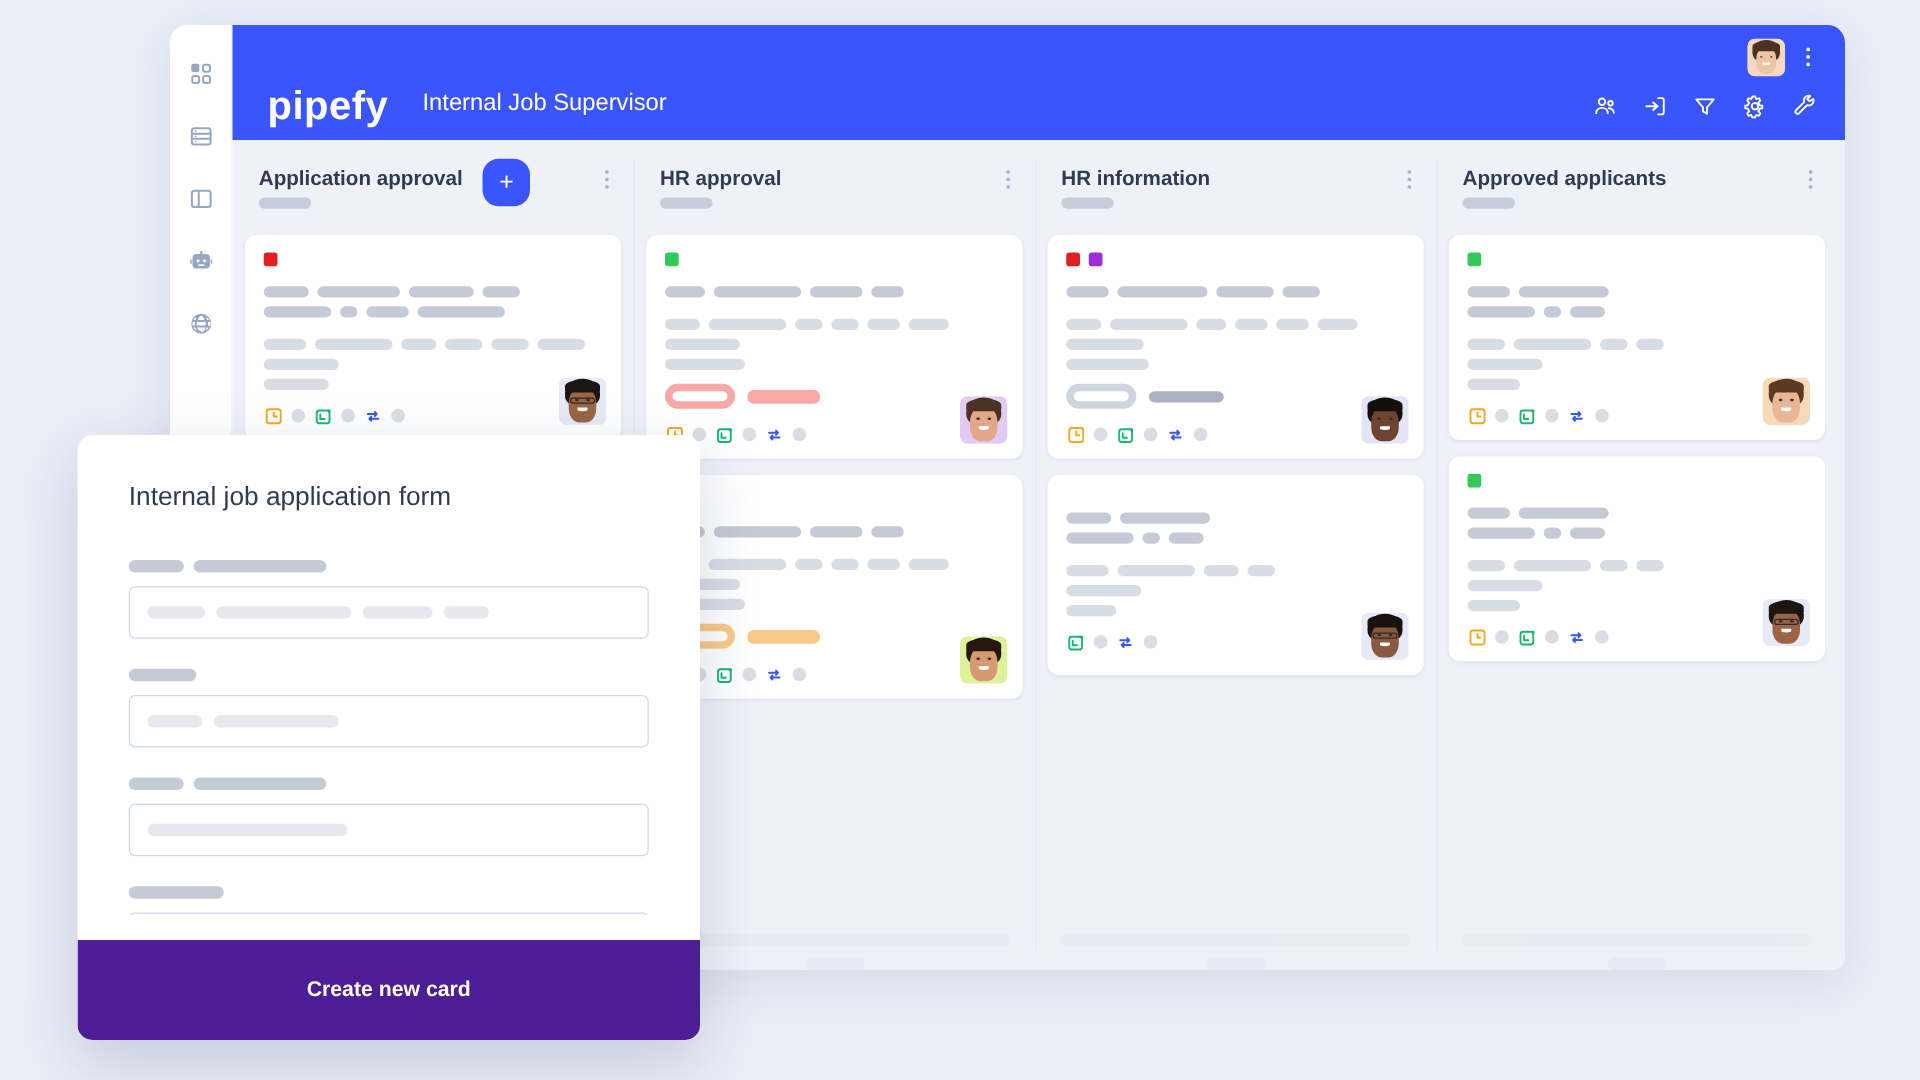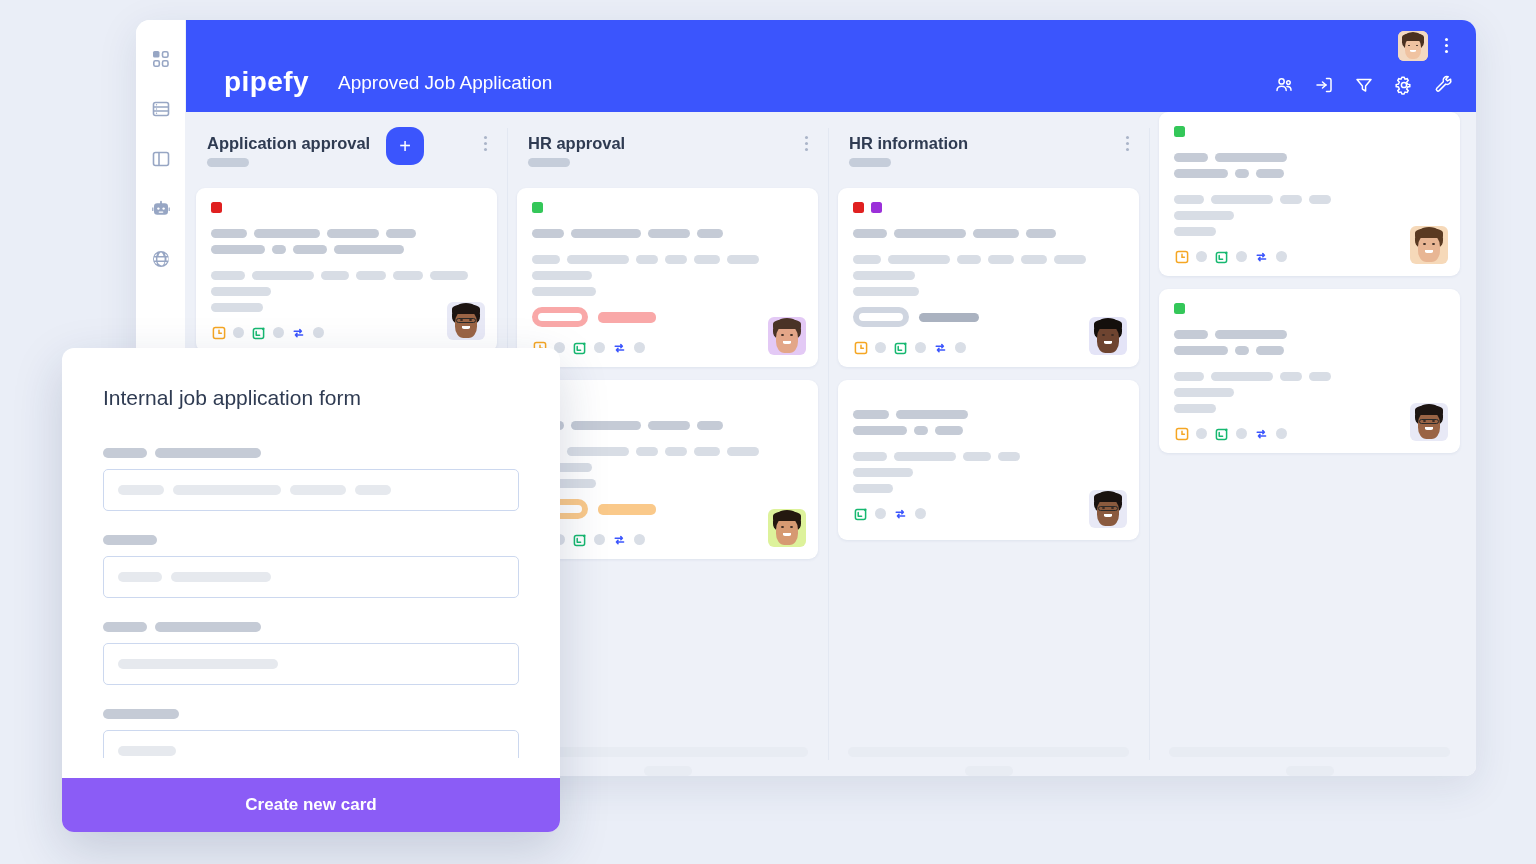--- a/index.html
+++ b/index.html
@@ -48,25 +48,24 @@
   .topbar {
     height: 92px;
     background: #3b55fd;
     position: relative;
     flex: none;
     padding: 0 26px 0 28px;
   }
   .logo {
     position: absolute;
     left: 28px; top: 48px;
-    font-size: 28px; font-weight: 700;
+    font-size: 32px; font-weight: 700;
     color: #fff; letter-spacing: .4px;
     line-height: 1;
     text-transform: lowercase;
-    margin-left: 10px;
   }
   .board-title {
     position: absolute;
     left: 152px; top: 53px;
     color: #fff;
     font-size: 19px;
     font-weight: 400;
     line-height: 1;
   }
   .avatar-top {
@@ -244,22 +243,22 @@
   .field-input {
     height: 42px;
     border: 1px solid #ccd8ef;
     border-radius: 5px;
     display: flex; align-items: center; gap: 9px;
     padding: 0 14px;
   }
   .field-input .sk { background: #e6e9ee; height: 10px; }
 
   .modal-cta {
-    height: 54px;
-    background: #8b5cf6;
+    height: 80px;
+    background: #4c1d95;
     color: #fff;
     border: none;
     font-size: 17px; font-weight: 700;
     cursor: pointer;
     flex: none;
     font-family: inherit;
   }
 
   
   .face { width: 100%; height: 100%; position: relative; }
@@ -313,21 +312,21 @@
       <svg width="20" height="20" viewBox="0 0 20 20" fill="currentColor">
           <path d="M10 2a8 8 0 100 16 8 8 0 000-16zm0 1.6c1 0 2 1.3 2.5 3.4h-5C8 4.9 9 3.6 10 3.6zM6.2 4.6A10 10 0 005.3 7H3.6a6.5 6.5 0 012.6-2.4zM3.1 8.6h1.9a15 15 0 000 2.8H3.1a6.4 6.4 0 010-2.8zm.5 4.4h1.7c.2.9.5 1.7.9 2.4A6.5 6.5 0 013.6 13zm3 0h6.8c-.5 2.1-1.5 3.4-2.5 3.4S7.1 15.1 6.6 13zm-.1-1.6a13 13 0 010-2.8h7a13 13 0 010 2.8zm8.4 1.6H16a6.5 6.5 0 01-2.6 2.4c.4-.7.7-1.5.9-2.4zm.5-1.6a15 15 0 000-2.8h1.9a6.4 6.4 0 010 2.8zM16.4 7h-1.7a10 10 0 00-.9-2.4A6.5 6.5 0 0116.4 7z"></path>
         </svg>
     </div>
   </nav>
 
   <div class="main">
 
     <header class="topbar">
       <div class="logo">pipefy</div>
-      <div class="board-title">Approved Job Application</div>
+      <div class="board-title">Internal Job Supervisor</div>
 
       <div class="avatar-top">
         <div class="face">
           <div class="bg" style="background:#f3d9c1"></div>
           <div class="hair" style="background:#4a3120"></div>
           <div class="skin" style="background:#f0c3a1"></div>
           <div class="hairfront" style="background:#4a3120"></div>
           <div class="eye l"></div>
             <div class="eye r"></div>
           <div class="mouth"></div>
@@ -745,20 +744,29 @@
             </div>
           </article>
         </div>
         <div class="col-foot">
           <span class="bar1"></span>
             <span class="bar2"></span>
         </div>
       </section>
 
       <section class="column">
+        <div class="col-head">
+          <span class="col-title">Approved applicants</span>
+          <span class="col-sub"></span>
+          <span class="col-kebab">
+              <i></i>
+              <i></i>
+              <i></i>
+            </span>
+        </div>
         <div class="col-body">
           <article class="card">
             <div class="chips">
               <span class="chip" style="background:#34c759"></span>
             </div>
             <div class="line-row">
                 <span class="sk" style="width:34px"></span>
                 <span class="sk" style="width:72px"></span>
               </div>
             <div class="line-row">

